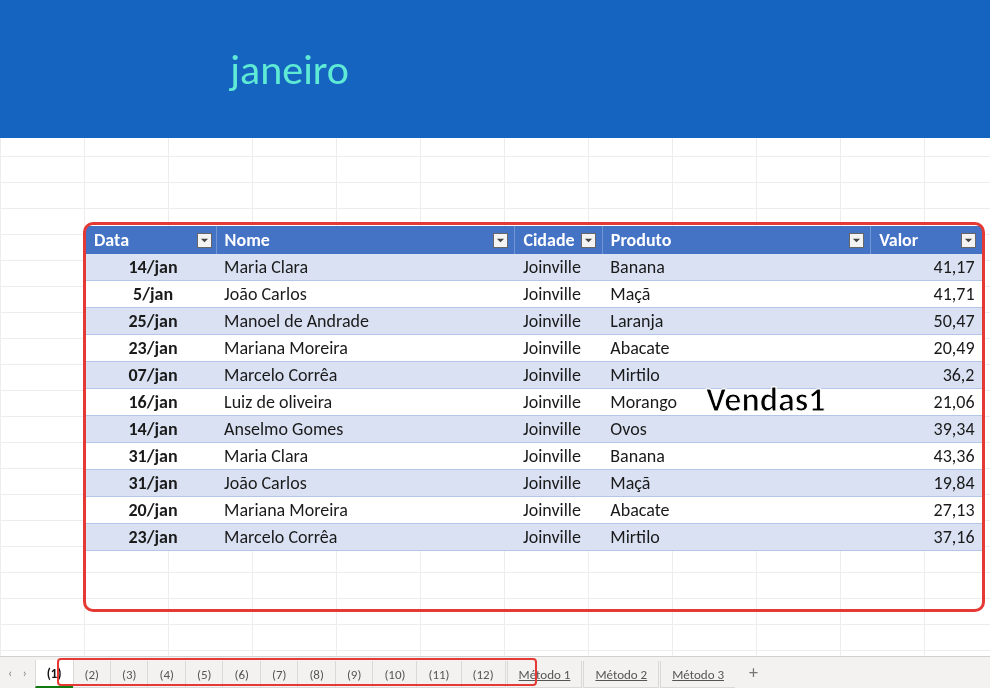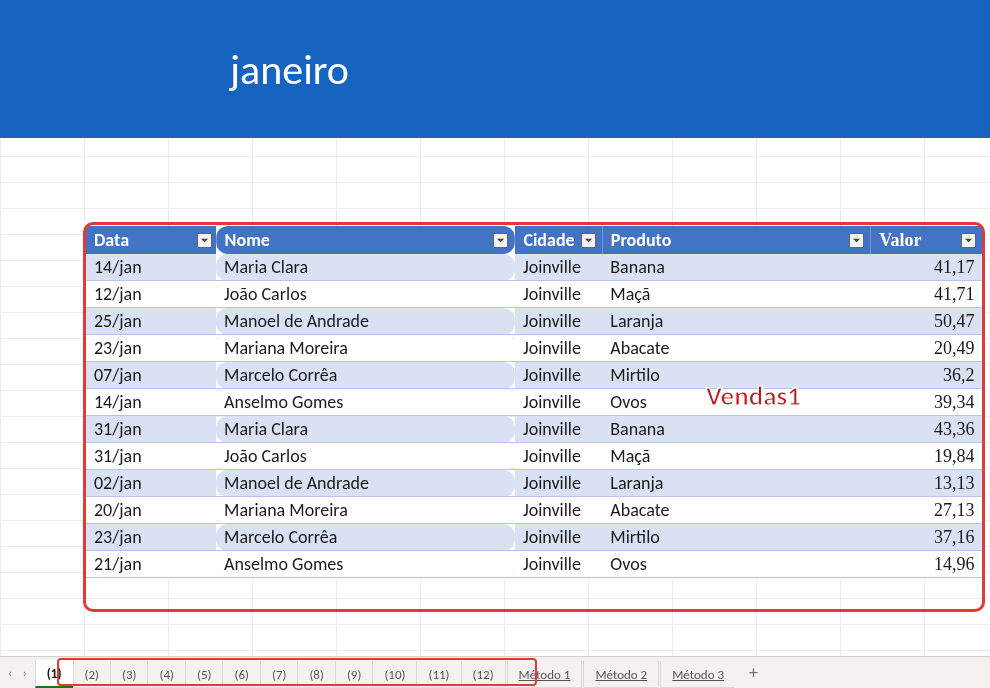--- a/index.html
+++ b/index.html
@@ -16,21 +16,21 @@
     opacity: 0.55;
     z-index: 0;
   }
 
   
   .banner {
     position: relative; z-index: 1;
     height: 138px; background: #1565c0;
     display: flex; align-items: center; padding-left: 230px;
   }
-  .banner-title { color: #ffffff; font-size: 42px; font-weight: 300; }
+  .banner-title { color: #5eead4; font-size: 42px; font-weight: 300; }
 
   
   .table-frame {
     position: absolute; left: 83px; top: 222px; width: 902px; height: 390px;
     border: 3px solid #e53935; border-radius: 10px;
     z-index: 3; pointer-events: none;
   }
 
   
   .data-table {
@@ -42,37 +42,37 @@
     background: #4472c4; color: #fff; text-align: left; font-weight: 700;
     padding: 3px 6px 3px 8px; border-right: 1px solid #ffffff40;
     height: 26px;
   }
   .data-table td {
     padding: 2px 8px; height: 26px;
     border-bottom: 1px solid #b4c6e7;
   }
   .data-table tbody tr:nth-child(odd) { background: #d9e1f2; }
   .data-table tbody tr:nth-child(even) { background: #ffffff; }
-  .col-data  { width: 128px; text-align: left; padding-right: 4px !important;}
-  .col-nome  { width: 294px; border-radius: 12px; }
+  .col-data  { width: 128px; text-align: center; padding-right: 4px !important; font-weight: bold;}
+  .col-nome  { width: 294px; }
   .col-cidade{ width: 86px; }
   .col-prod  { width: 264px; }
-  .col-valor { width: 110px; text-align: right; font-family: Liberation Serif, serif; }
+  .col-valor { width: 110px; text-align: right; }
 
   .th-inner { display: flex; align-items: center; justify-content: space-between; gap:4px;}
   .filter-btn {
     width: 15px; height: 15px; background: #f3f3f3; border: 1px solid #666;
     display: inline-flex; align-items: center; justify-content: center; flex:none;
   }
   .filter-btn svg { width: 9px; height: 9px; }
 
   
   .annot {
     position: absolute; left: 706px; top: 379px; z-index: 5;
-    font-size: 27px; font-weight: 700; color: #b91c1c;
+    font-size: 34px; font-weight: 700; color: #000000;
     -webkit-text-stroke: 1px #ffffff; text-shadow: 0 0 2px #fff, 0 0 2px #fff;
     pointer-events: none;
   }
 
   
   .tabstrip {
     position: absolute; left: 0; bottom: 0; width: 100%; height: 32px;
     background: #f3f2f1; border-top: 1px solid #d0d0d0;
     display: flex; align-items: stretch; z-index: 6; font-size: 13px;
   }
@@ -164,21 +164,21 @@
     </thead>
     <tbody id="tbody">
         <tr>
           <td class="col-data">14/jan</td>
           <td class="col-nome">Maria Clara</td>
           <td class="col-cidade">Joinville</td>
           <td class="col-prod">Banana</td>
           <td class="col-valor">41,17</td>
         </tr>
         <tr>
-          <td class="col-data">12/jan</td>
+          <td class="col-data">5/jan</td>
           <td class="col-nome">João Carlos</td>
           <td class="col-cidade">Joinville</td>
           <td class="col-prod">Maçã</td>
           <td class="col-valor">41,71</td>
         </tr>
         <tr>
           <td class="col-data">25/jan</td>
           <td class="col-nome">Manoel de Andrade</td>
           <td class="col-cidade">Joinville</td>
           <td class="col-prod">Laranja</td>
@@ -192,20 +192,27 @@
           <td class="col-valor">20,49</td>
         </tr>
         <tr>
           <td class="col-data">07/jan</td>
           <td class="col-nome">Marcelo Corrêa</td>
           <td class="col-cidade">Joinville</td>
           <td class="col-prod">Mirtilo</td>
           <td class="col-valor">36,2</td>
         </tr>
         <tr>
+          <td class="col-data">16/jan</td>
+          <td class="col-nome">Luiz de oliveira</td>
+          <td class="col-cidade">Joinville</td>
+          <td class="col-prod">Morango</td>
+          <td class="col-valor">21,06</td>
+        </tr>
+        <tr>
           <td class="col-data">14/jan</td>
           <td class="col-nome">Anselmo Gomes</td>
           <td class="col-cidade">Joinville</td>
           <td class="col-prod">Ovos</td>
           <td class="col-valor">39,34</td>
         </tr>
         <tr>
           <td class="col-data">31/jan</td>
           <td class="col-nome">Maria Clara</td>
           <td class="col-cidade">Joinville</td>
@@ -213,46 +220,32 @@
           <td class="col-valor">43,36</td>
         </tr>
         <tr>
           <td class="col-data">31/jan</td>
           <td class="col-nome">João Carlos</td>
           <td class="col-cidade">Joinville</td>
           <td class="col-prod">Maçã</td>
           <td class="col-valor">19,84</td>
         </tr>
         <tr>
-          <td class="col-data">02/jan</td>
-          <td class="col-nome">Manoel de Andrade</td>
-          <td class="col-cidade">Joinville</td>
-          <td class="col-prod">Laranja</td>
-          <td class="col-valor">13,13</td>
-        </tr>
-        <tr>
           <td class="col-data">20/jan</td>
           <td class="col-nome">Mariana Moreira</td>
           <td class="col-cidade">Joinville</td>
           <td class="col-prod">Abacate</td>
           <td class="col-valor">27,13</td>
         </tr>
         <tr>
           <td class="col-data">23/jan</td>
           <td class="col-nome">Marcelo Corrêa</td>
           <td class="col-cidade">Joinville</td>
           <td class="col-prod">Mirtilo</td>
           <td class="col-valor">37,16</td>
-        </tr>
-        <tr>
-          <td class="col-data">21/jan</td>
-          <td class="col-nome">Anselmo Gomes</td>
-          <td class="col-cidade">Joinville</td>
-          <td class="col-prod">Ovos</td>
-          <td class="col-valor">14,96</td>
         </tr>
       </tbody>
   </table>
 
   <div class="annot">Vendas1</div>
 
   <div class="tabs-frame"></div>
 
   <div class="tabstrip">
     <div class="scroll-arrows">

